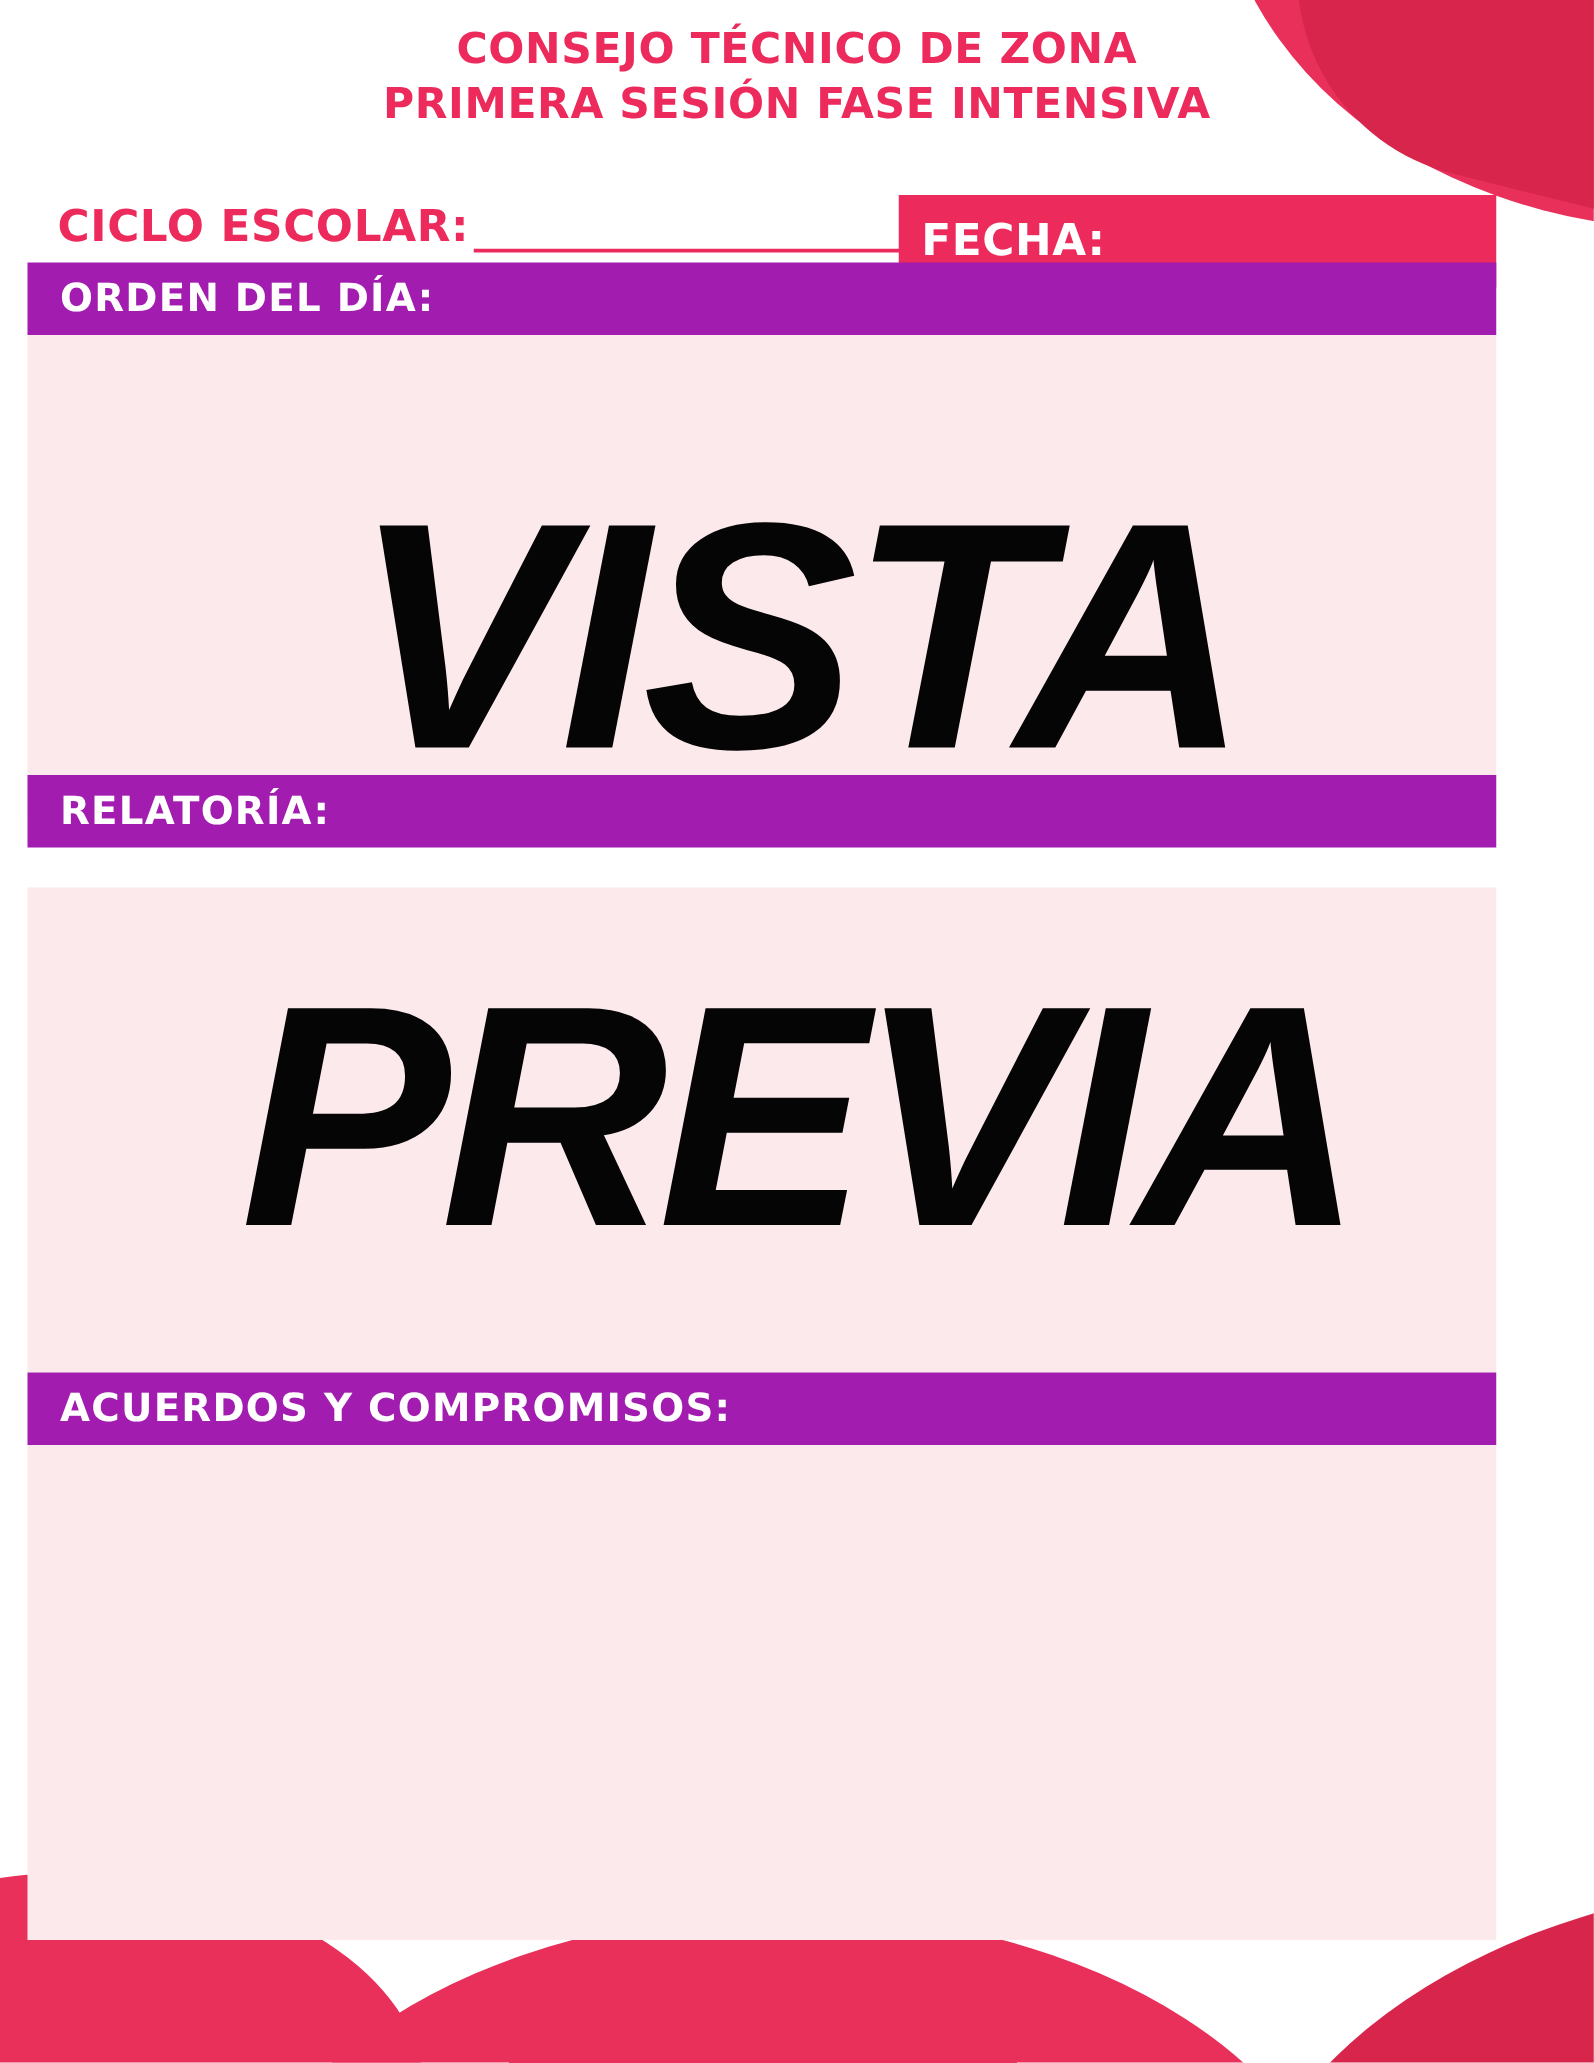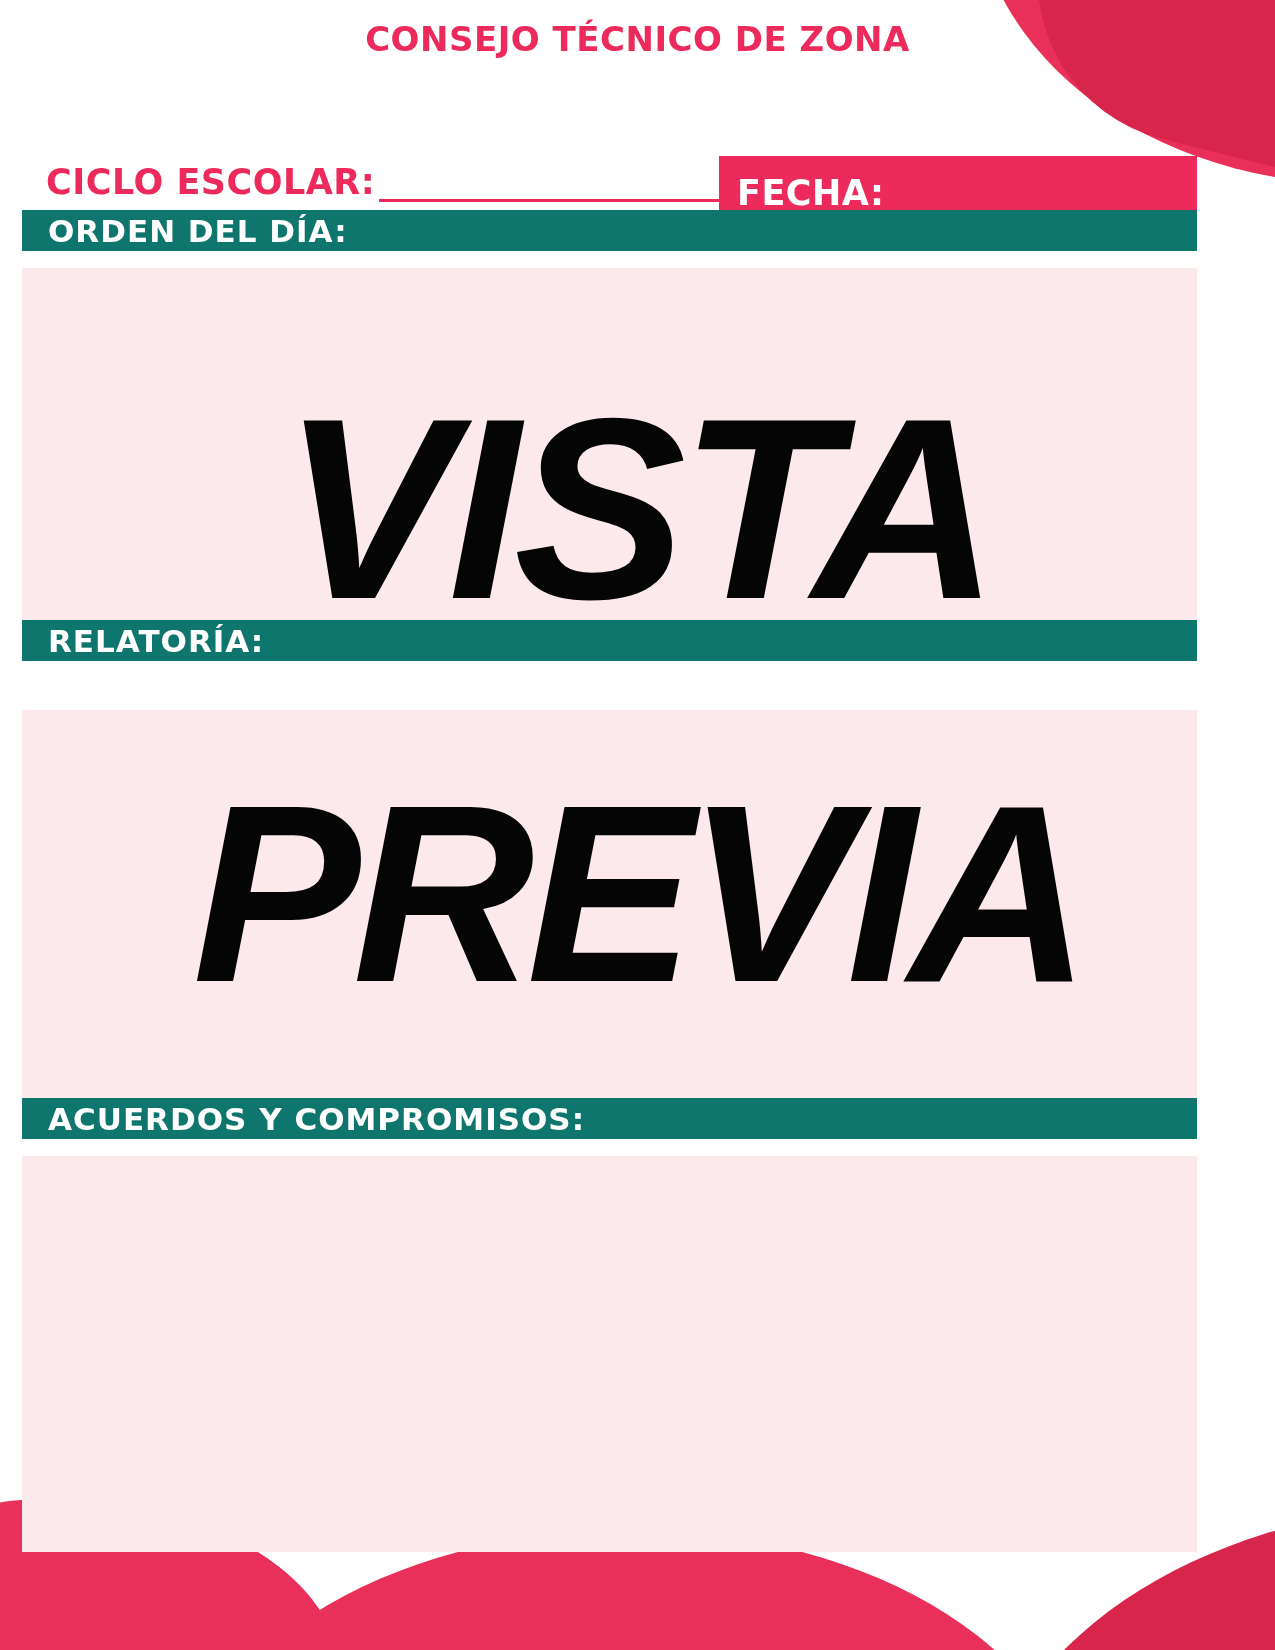--- a/index.html
+++ b/index.html
@@ -145,22 +145,22 @@
     font-size: 35px;
     padding-left: 18px;
     letter-spacing: 0.5px;
   }
 
   
   .bar {
     position: absolute;
     left: 22px;
     width: 1175px;
-    height: 41px;
-    background: #0f766e;
+    height: 58px;
+    background: #a21caf;
     display: flex;
     align-items: center;
     z-index: 4;
   }
   .bar .bar-label {
     color: #ffffff;
     font-family: "DejaVu Sans", sans-serif;
     font-weight: bold;
     font-size: 31px;
     padding-left: 26px;
@@ -214,20 +214,21 @@
 
   <div class="blob blob-tr"></div>
   <div class="blob blob-tr2"></div>
   <div class="blob blob-bl"></div>
   <div class="blob blob-bc"></div>
   <div class="blob blob-br"></div>
   <div class="corner-white-tl"></div>
 
   <div class="doc-header">
     <span>CONSEJO TÉCNICO DE ZONA</span>
+    <span class="line2">PRIMERA SESIÓN FASE INTENSIVA</span>
   </div>
 
   <div class="field-row">
     <div class="ciclo">
       <span>CICLO ESCOLAR:</span>
       <span class="ciclo-underline"></span>
     </div>
     <div class="fecha-box">
       <span class="lbl">FECHA:</span>
       <span></span>

